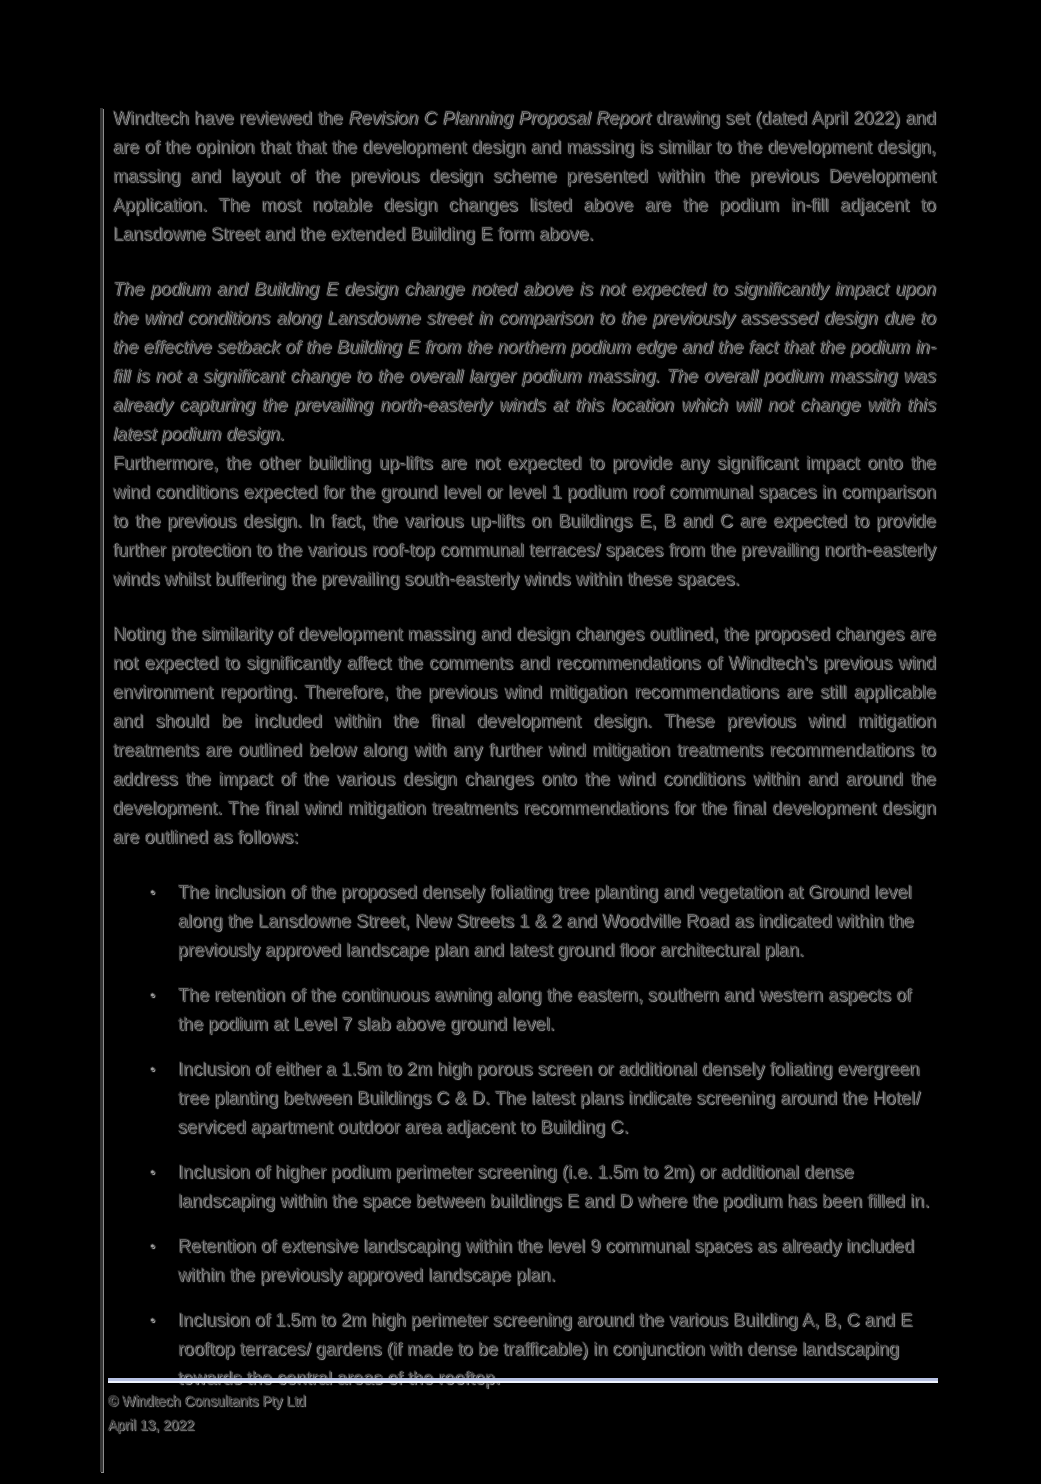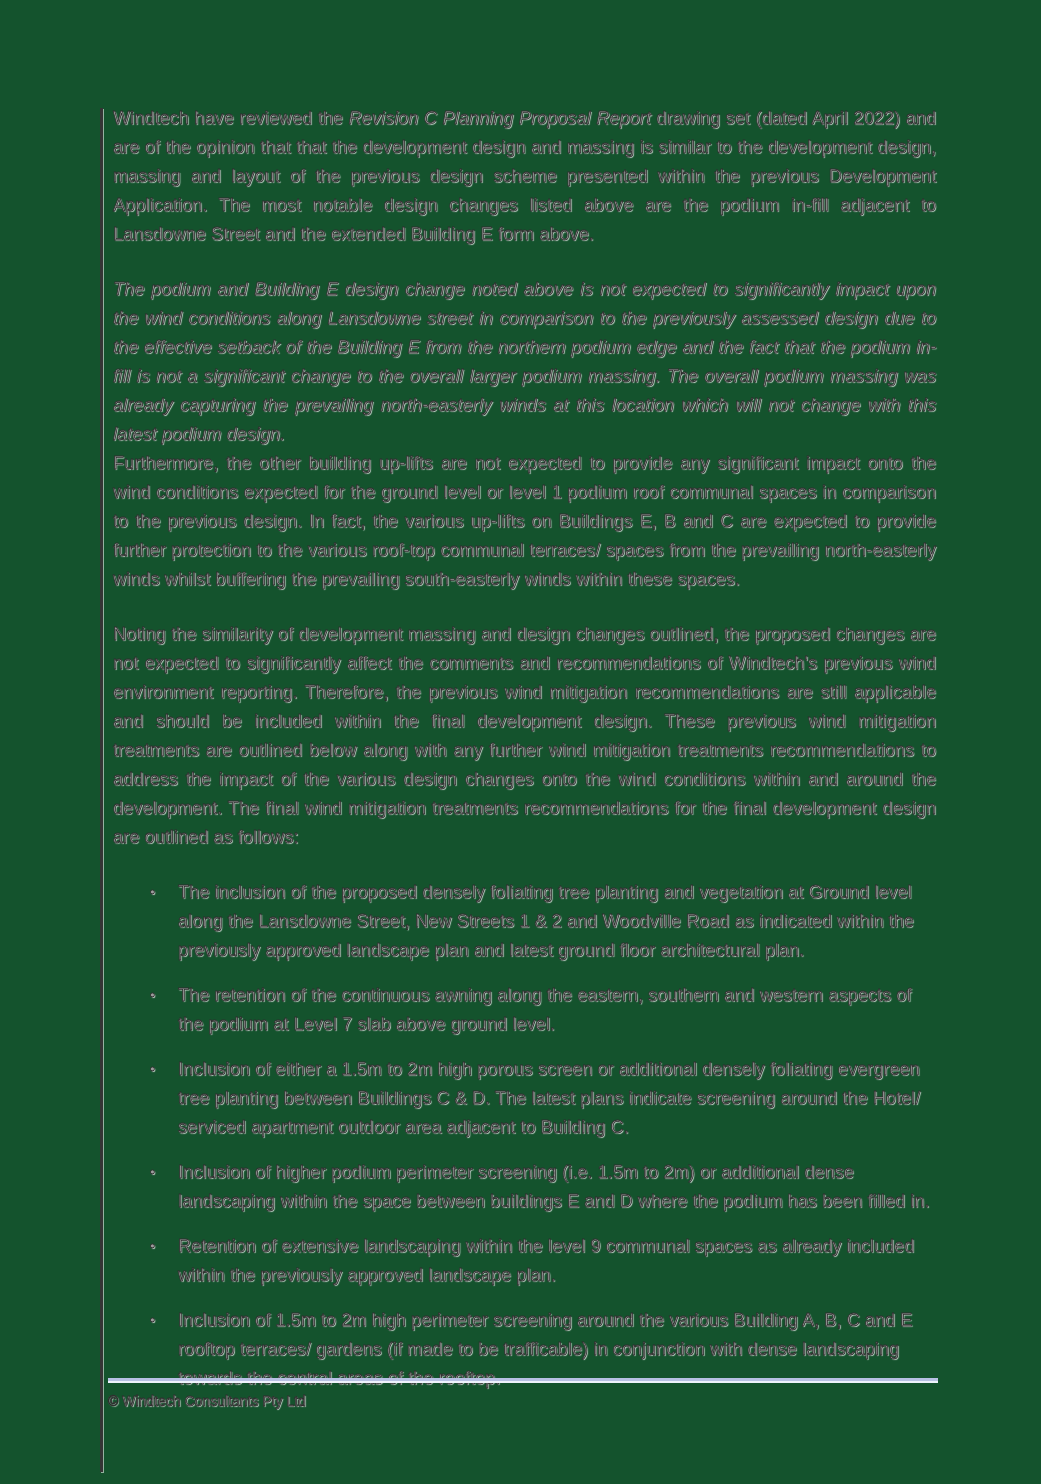--- a/index.html
+++ b/index.html
@@ -2,21 +2,21 @@
 <html><head>
 <meta charset="utf-8">
 <style>
   html, body { margin: 0; padding: 0; }
   body { background: #7f7f7f; }
 
   .page {
     position: relative;
     width: 1041px;
     height: 1484px;
-    background: #14532d;
+    background: #000000;
     overflow: hidden;
     font-family: "Liberation Sans", "DejaVu Sans", sans-serif;
   }
 
   
   .t {
     color: #9c9c9c;
     -webkit-text-stroke: 0.8px #2e2e2e;
     text-shadow: 1px 1px 1px rgba(255,255,255,0.80);
   }
@@ -112,17 +112,18 @@
           <div class="bullet-text t">Inclusion of 1.5m to 2m high perimeter screening around the various Building A, B, C and E rooftop terraces/ gardens (if made to be trafficable) in conjunction with dense landscaping towards the central areas of the rooftop.</div>
         </div>
       </div>
   </div>
 
   <div class="footer">
     <div class="footer-rule"></div>
     <div class="footer-cols">
       <div class="footer-left t">
         <div>© Windtech Consultants Pty Ltd</div>
+        <div>April 13, 2022</div>
       </div>
     </div>
   </div>
 
 </div>
 
 </body></html>

